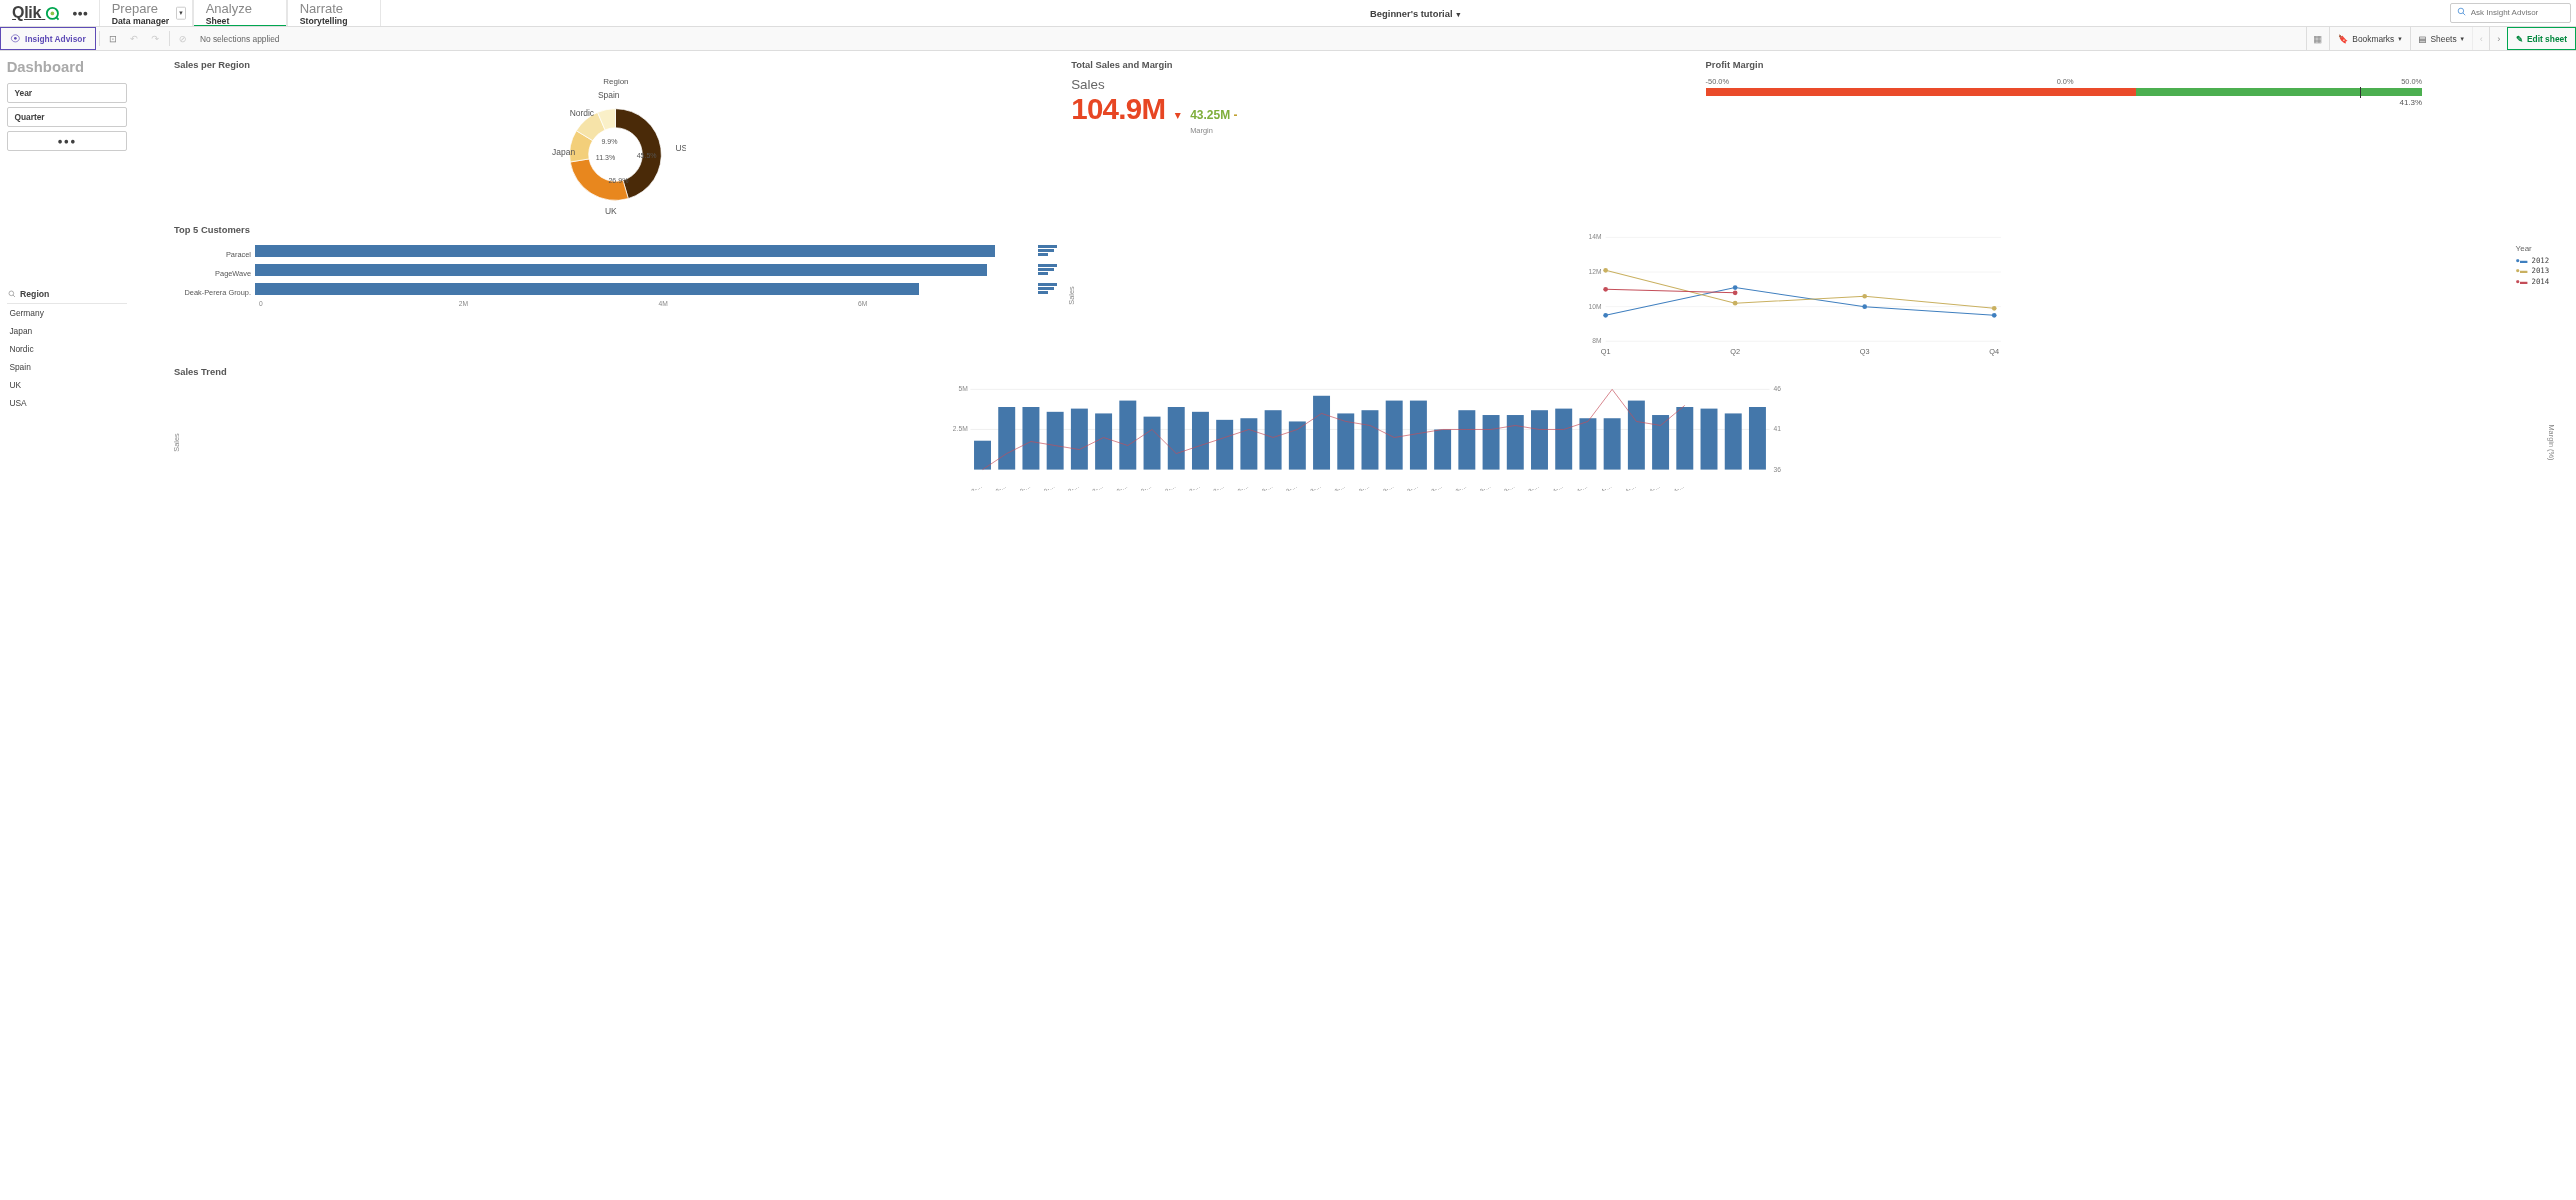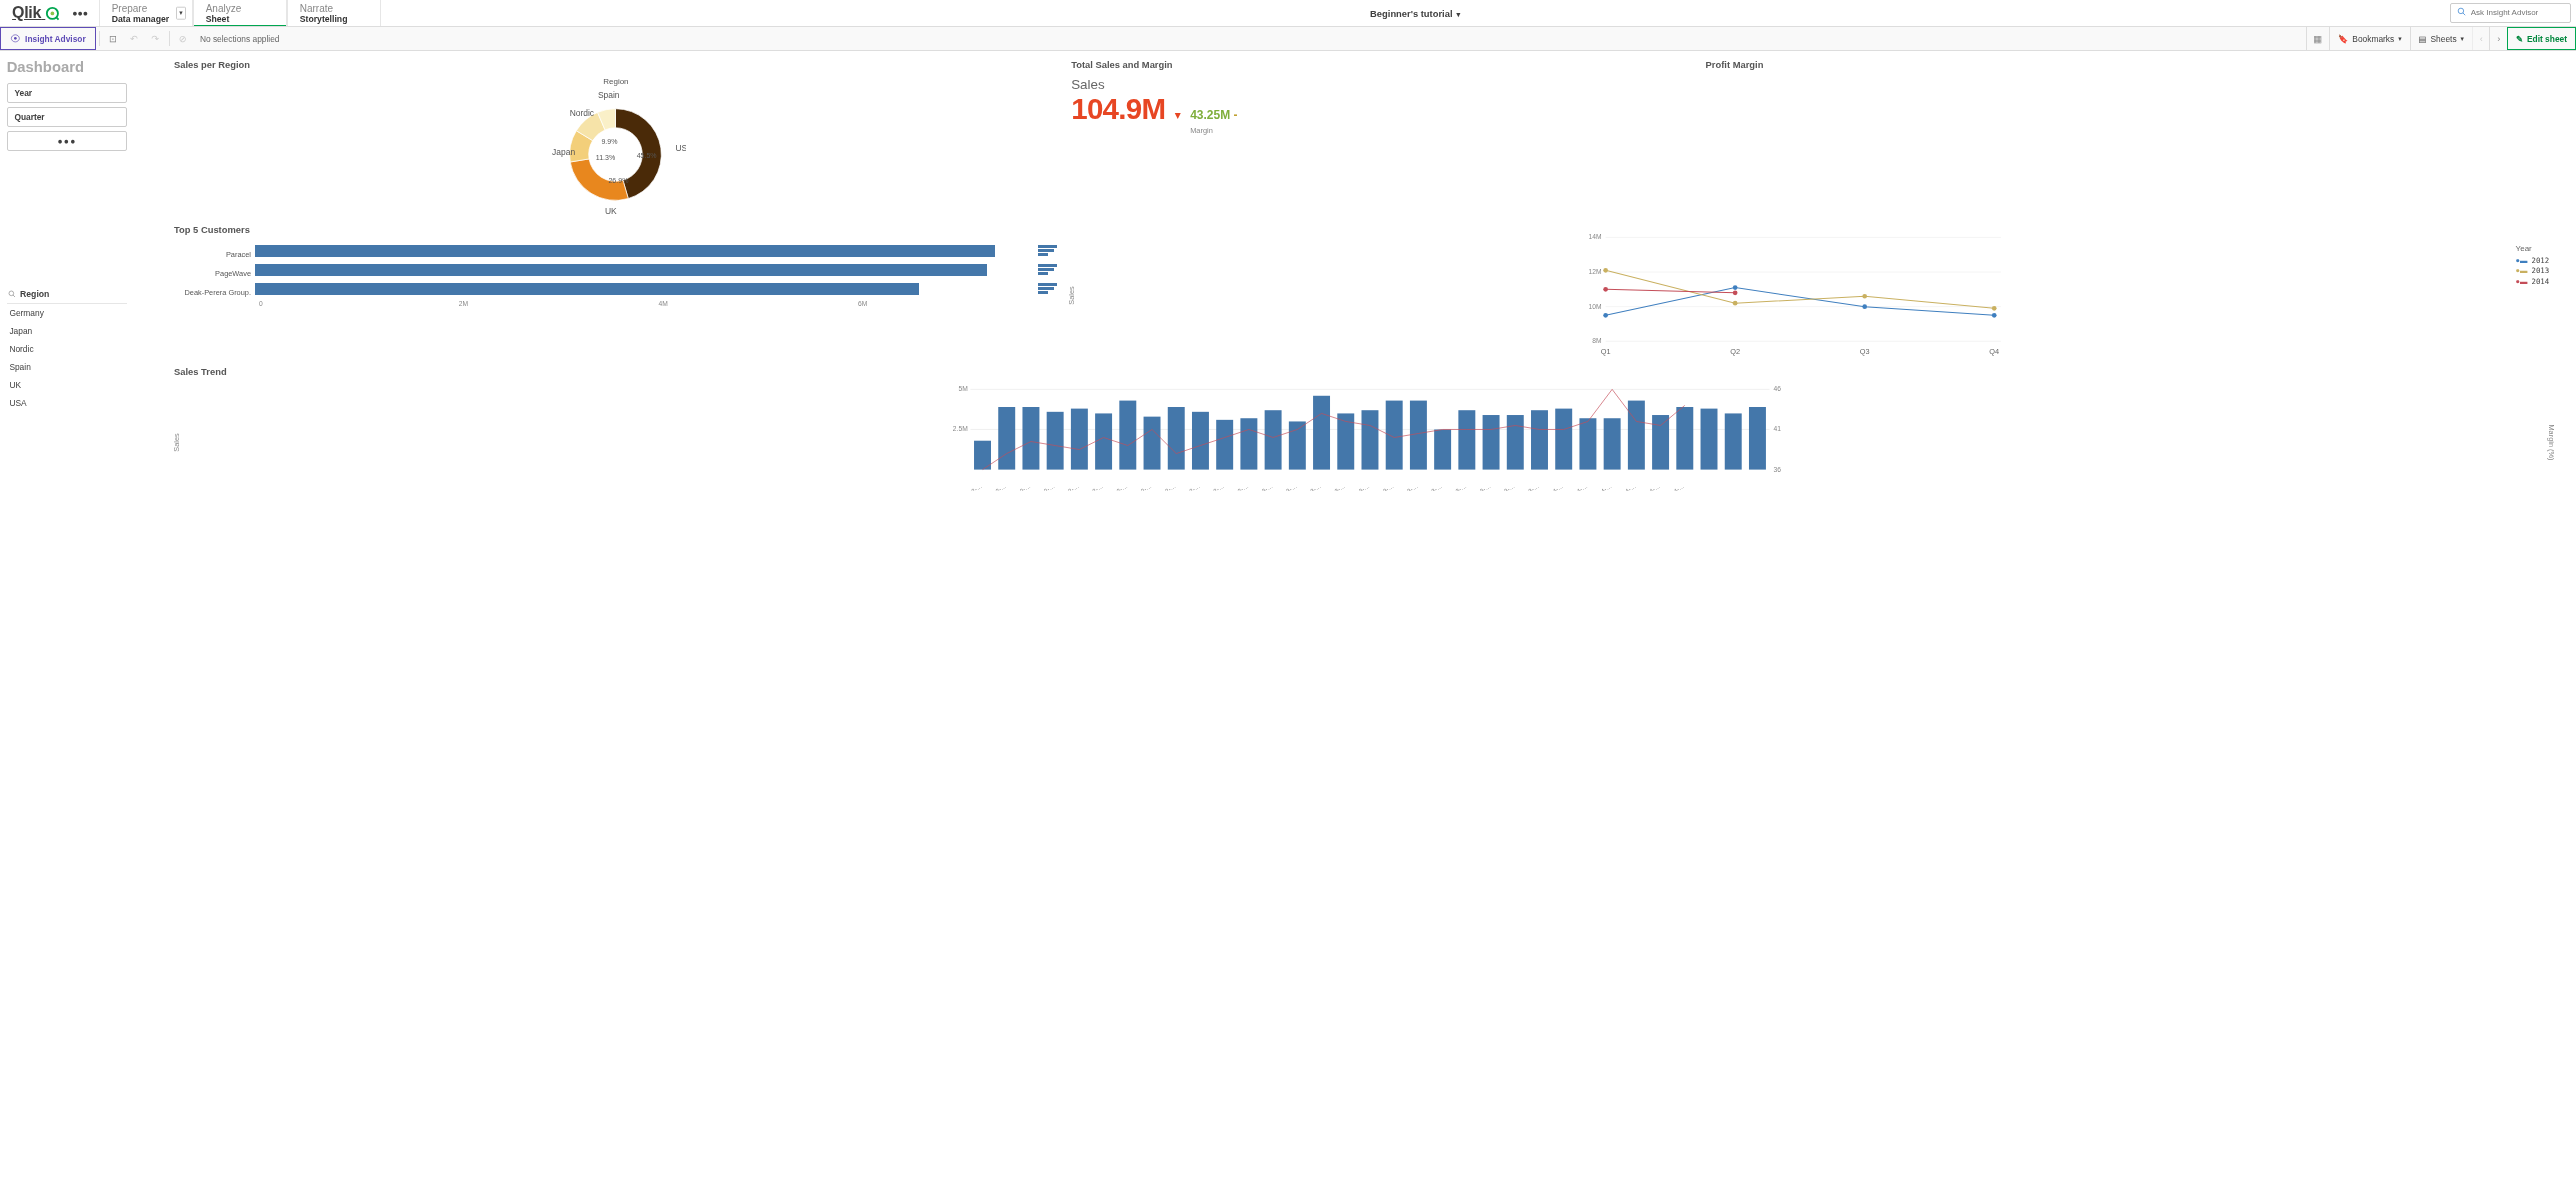--- a/index.html
+++ b/index.html
@@ -6,21 +6,21 @@
 body { background: #fff; color: #404040; font-size: 8.7px; overflow: hidden; }
 
 
 .topbar { display: flex; align-items: center; height: 27px; border-bottom: 0.7px solid #ddd; padding: 0 5.4px; }
 .logo { font-size: 16px; font-weight: 700; padding: 0 6.7px; letter-spacing: -0.3px; text-decoration: underline; }
 .logo svg { vertical-align: middle; }
 .more-menu { padding: 2.7px 5.4px; cursor: pointer; margin-right: 5.4px; }
 .nav-tabs { display: flex; align-items: stretch; height: 100%; }
 .nav-tab { display: flex; flex-direction: column; justify-content: center; padding: 0 12px; border-left: 0.7px solid #e6e6e6; border-right: 0.7px solid #e6e6e6; height:100%; cursor: pointer; position: relative; min-width: 94px; }
 .nav-tab.active::after { content:''; position:absolute; bottom:0; left:0; right:0; height:1.3px; background:#00a650; }
-.nav-tab .cat { font-size: 10px; color: #888; }
+.nav-tab .cat { font-size: 13px; color: #888; }
 .nav-tab .name { font-size: 8.7px; font-weight: 600; color: #333; }
 .nav-tab .chev { position:absolute; right:5.4px; top:50%; transform:translateY(-50%); border:0.7px solid #ccc; border-radius:1.3px; font-size:6.7px; padding:1.3px 2.7px;}
 .app-title { flex:1; text-align:center; font-weight:600; font-size:9.4px; color:#404040; }
 .app-title .chev2 { margin-left:4px; font-size:7.4px; }
 .search-box { border:0.7px solid #ccc; border-radius:2px; padding: 3.4px 6.7px; display:flex; align-items:center; width:121px; }
 .search-box input { border:none; outline:none; flex:1; font-size:8px; color:#888; width:100%; }
 .search-box .mg { color:#3F88D4; margin-right:4px; }
 
 
 .toolbar { display:flex; align-items:center; height:24px; background:#f9f9f9; border-bottom:0.7px solid #ddd; }
@@ -240,20 +240,33 @@
               <span>43.25M</span>
               <span style="color:#c0a030;">-</span><br>
               <span class="kpi-sub">Margin</span>
             </span>
           </div>
         </div>
       </div>
 
       <div class="panel" style="flex:0 0 30%;">
         <div class="panel-title">Profit Margin</div>
+        <div class="gauge">
+          <div class="gauge-scale">
+            <span>-50.0%</span>
+            <span>0.0%</span>
+            <span>50.0%</span>
+          </div>
+          <div class="gauge-bar">
+            <div class="seg" style="width:60%; background:#ea4b2a;"></div>
+            <div class="seg" style="width:40%; background:#4caf50;"></div>
+            <div class="gauge-tick" style="left:91.3%;"></div>
+          </div>
+          <div class="gauge-val">41.3%</div>
+        </div>
       </div>
     </div>
 
     <div class="row" style="margin-top:6.7px;">
       <div class="panel" style="flex:0 0 37%;">
         <div class="panel-title">Top 5 Customers</div>
         <div id="top5-bars">
             <div class="hbar-row">
               <div class="hbar-label">Paracel</div>
               <div class="hbar-area">

